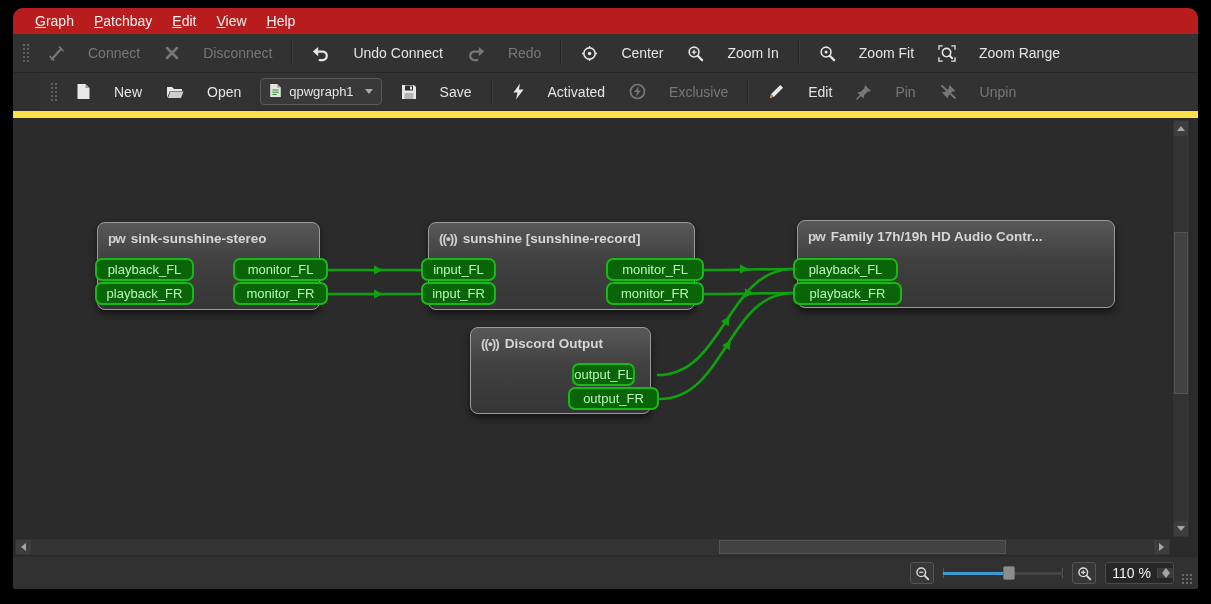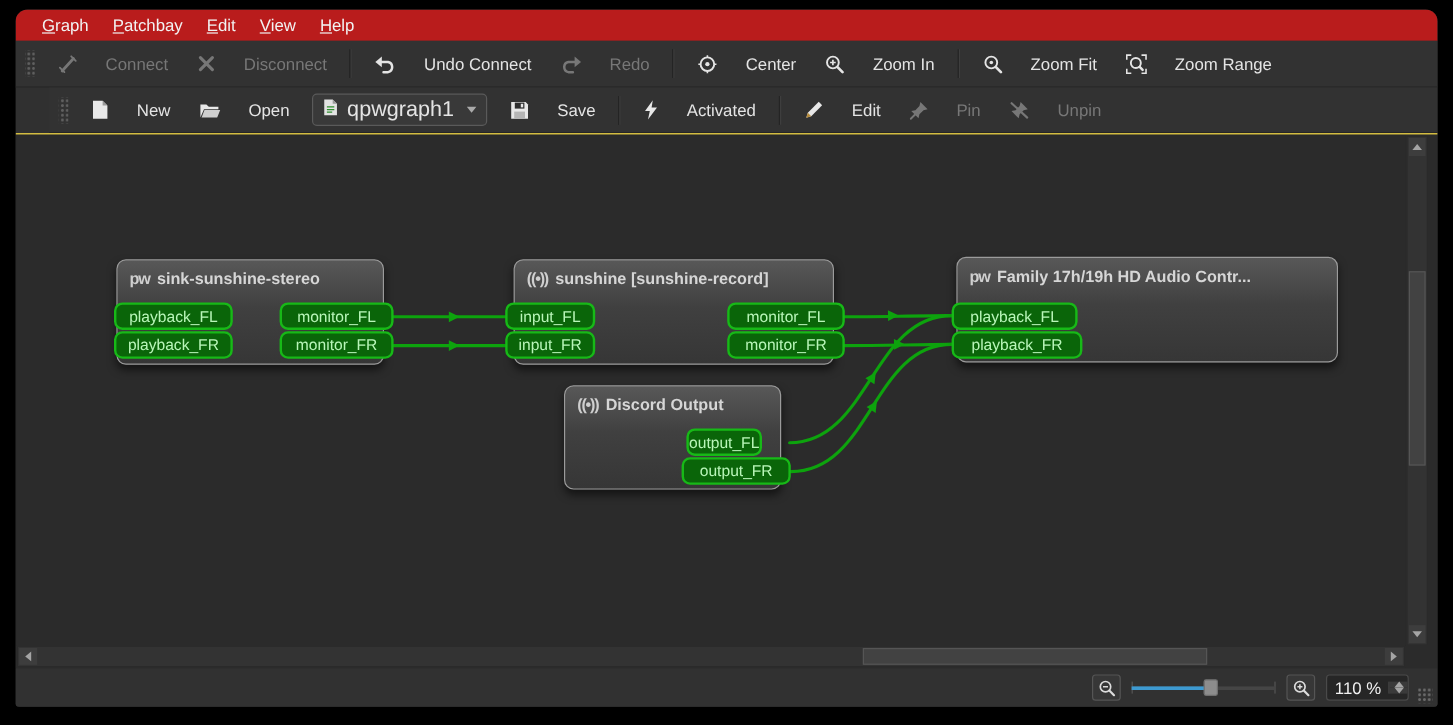--- a/index.html
+++ b/index.html
@@ -23,25 +23,25 @@
   .toolbar{height:39px;background:#323232;border-bottom:1px solid #262626;display:flex;align-items:center;
            padding:0 6px;gap:2px;flex:0 0 39px;}
   .toolbar.second{flex-basis:38px;height:38px;margin-left:28px;}
   .grip{width:8px;height:22px;margin:0 6px 0 2px;background-image:radial-gradient(#606060 1px,transparent 1.3px);
         background-size:4px 4px;background-position:1px 1px;}
   .tbtn{display:flex;align-items:center;gap:23px;padding:6px 11px;font-size:14px;color:#e4e4e4;border-radius:3px;}
   .tbtn.disabled{color:#777;}
   .tbtn svg{display:block;}
   .tsep{width:2px;height:24px;border-left:1px solid #242424;border-right:1px solid #3e3e3e;margin:0 6px;}
   .combo{display:flex;align-items:center;gap:7px;height:27px;padding:0 8px;border:1px solid #5a5a5a;
-         border-radius:4px;background:#393939;color:#e4e4e4;font-size:18px;margin:0 6px;}
+         border-radius:4px;background:#393939;color:#e4e4e4;font-size:13px;margin:0 6px;}
   .combo .arrow{width:0;height:0;border-left:4px solid transparent;border-right:4px solid transparent;
                 border-top:5px solid #aaa;margin-left:4px;}
   
-  .canvasregion{position:relative;flex:1 1 auto;background:#2b2b2b;border-top:1px solid #fde047;}
+  .canvasregion{position:relative;flex:1 1 auto;background:#2b2b2b;border-top:7px solid #fde047;}
   .viewport{position:absolute;left:1px;top:1px;right:27px;bottom:19px;overflow:hidden;background:#2b2b2b;}
   .graphlayer{position:absolute;left:0;top:0;width:100%;height:100%;}
   .edgesvg{position:absolute;left:0;top:0;pointer-events:none;}
   .node{position:absolute;background:linear-gradient(#585858,#404040 45%,#363636);border:1px solid #9b9b9b;
         border-radius:8px;box-shadow:0 4px 7px rgba(0,0,0,.55);}
   .node-title{display:flex;align-items:center;gap:6px;padding:8px 10px 4px 10px;color:var(--node-title,#d6d6d6);
               font-size:13.5px;font-weight:bold;white-space:nowrap;overflow:hidden;}
   .node-icon{font-weight:bold;color:#cfcfcf;letter-spacing:-1px;}
   .port{position:absolute;height:23px;line-height:20px;text-align:center;font-size:13px;border-radius:7px;
         border:2px solid var(--port-border,#17b917);background:var(--port-fill,#0a6509);
@@ -211,20 +211,29 @@
         <span>Save</span>
       </div>
       <div class="tsep"></div>
       <div class="tbtn">
         <span>
             <svg width="13" height="17" viewBox="0 0 13 17">
               <polygon points="8,0.5 1.5,9.5 5.5,9.5 4,16.5 11.5,6.5 7,6.5" fill="#e8e8e8"></polygon>
             </svg>
           </span>
         <span>Activated</span>
+      </div>
+      <div class="tbtn disabled">
+        <span>
+            <svg width="17" height="17" viewBox="0 0 18 18">
+              <circle cx="9" cy="9" r="7.4" fill="none" stroke="currentColor" stroke-width="1.8"></circle>
+              <polygon points="10.5,3.5 5.5,9.5 8.5,9.5 7.5,14.5 12.5,8 9.5,8" fill="currentColor"></polygon>
+            </svg>
+          </span>
+        <span>Exclusive</span>
       </div>
       <div class="tsep"></div>
       <div class="tbtn">
         <span>
             <svg width="17" height="17" viewBox="0 0 18 18">
               <path d="M2 16 l1.4 -4.4 L13 2 l3 3 L6.4 14.6 Z" fill="#e8e8e8"></path>
               <path d="M2 16 l4.4 -1.4 -3 -3 Z" fill="#b58a3a"></path>
             </svg>
           </span>
         <span>Edit</span>

